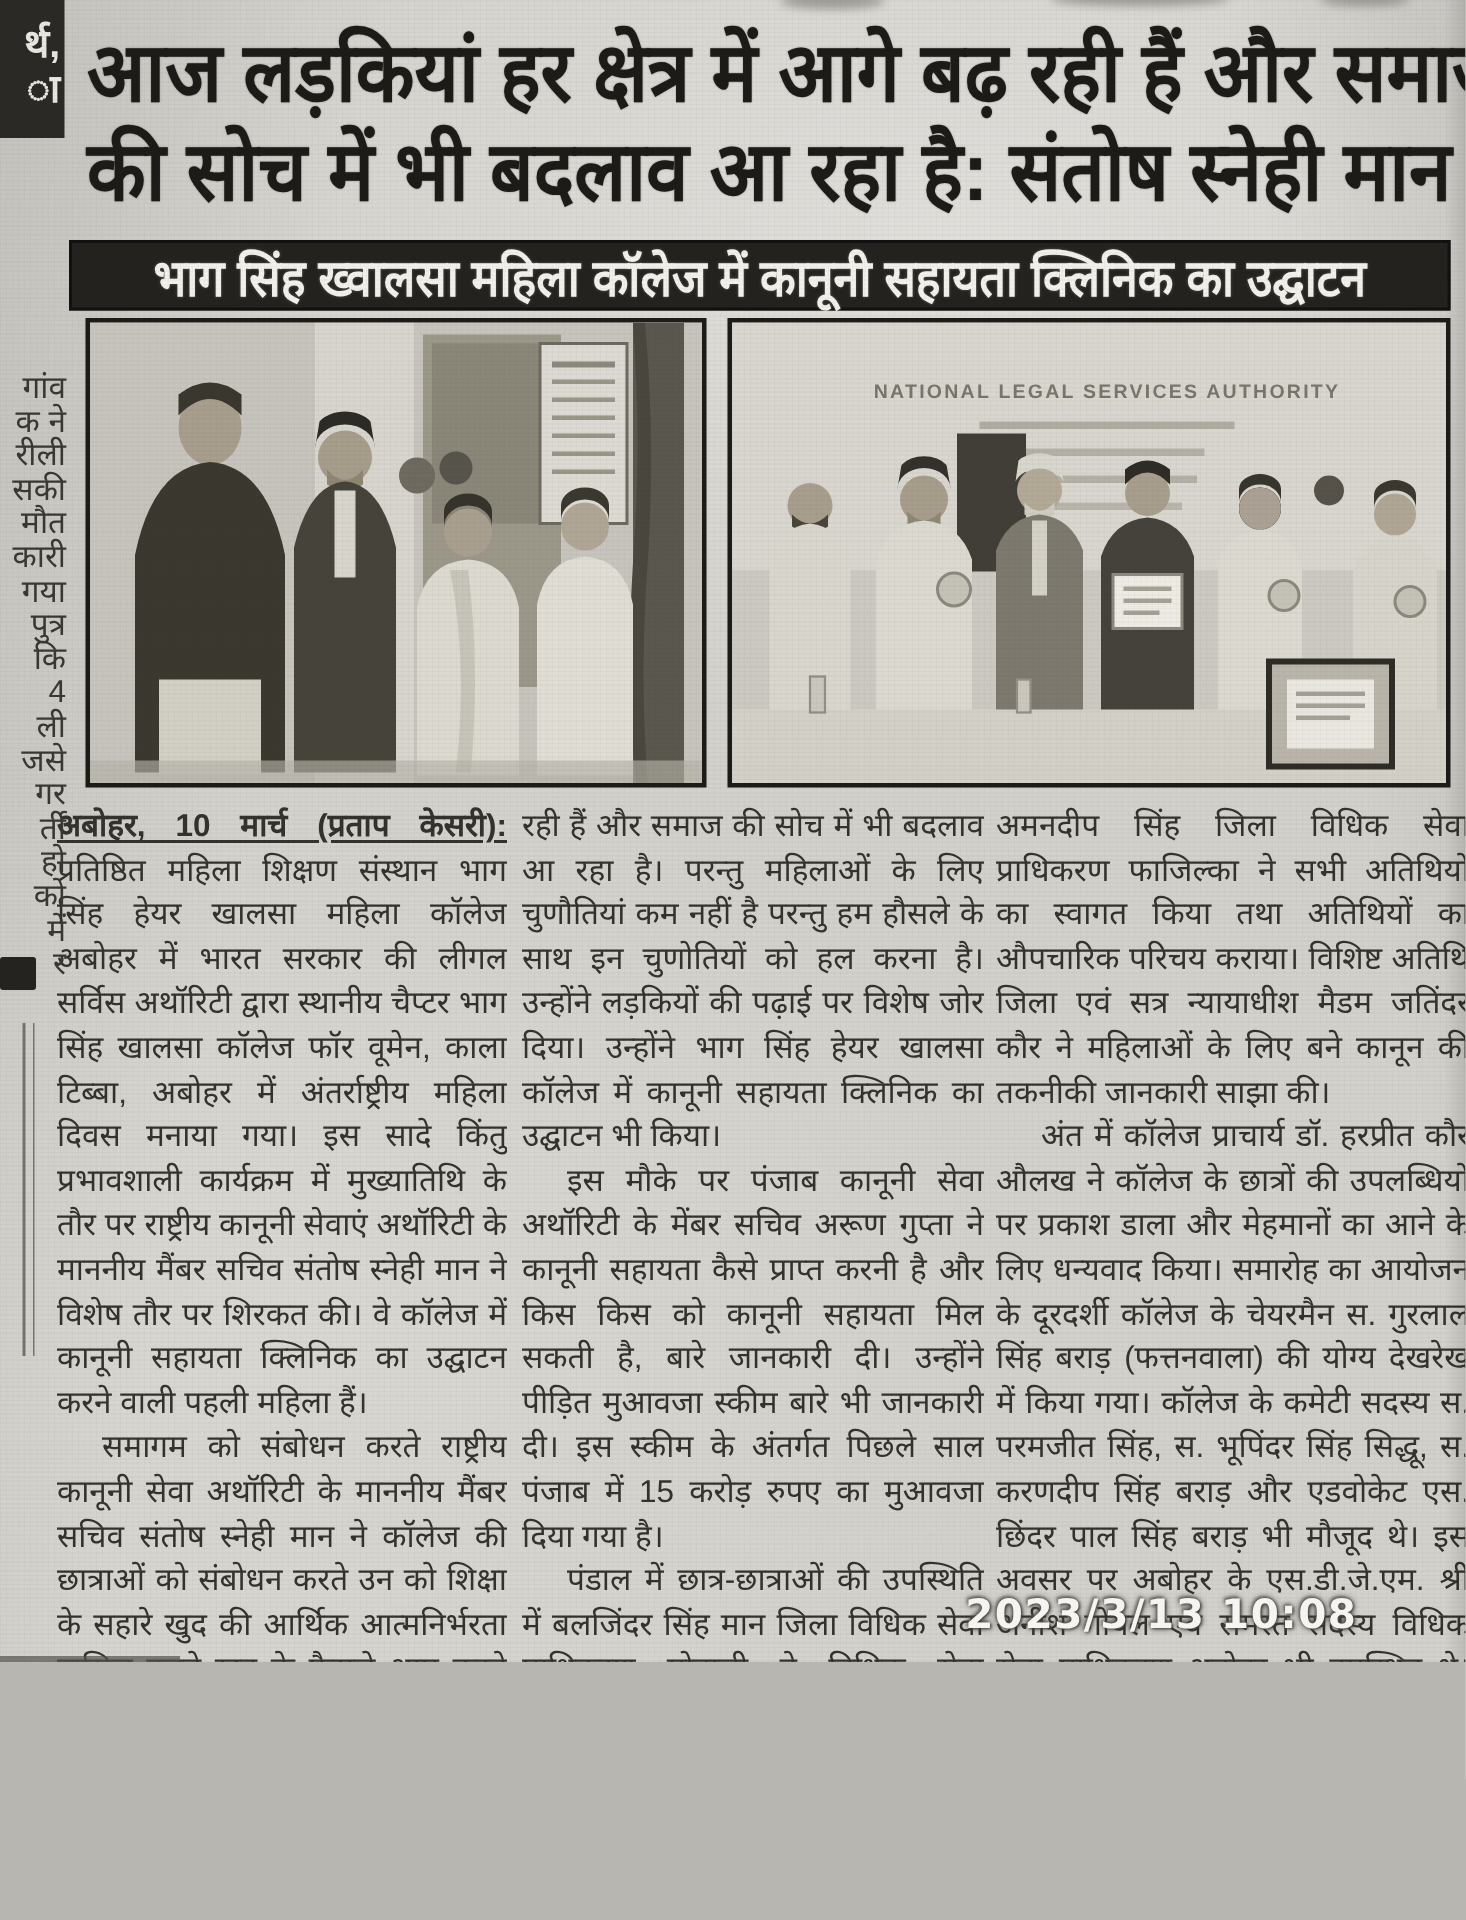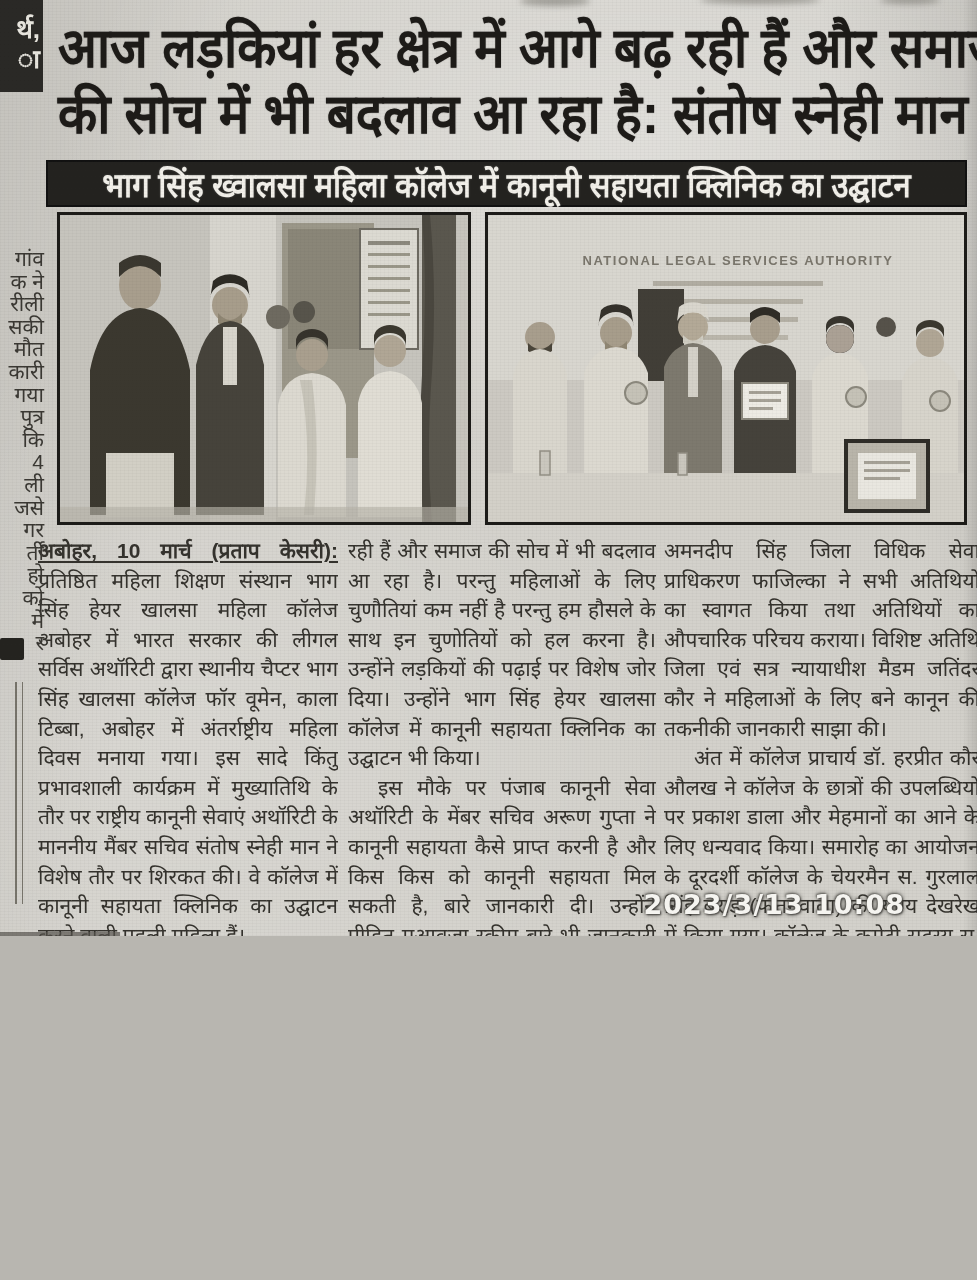--- a/index.html
+++ b/index.html
@@ -1,17 +1,17 @@
 <!DOCTYPE html>
 <html><head>
 <meta charset="utf-8">
 <style>
   html,body{margin:0;padding:0;}
   body{width:977px;height:1280px;overflow:hidden;background:#b8b6b0;}
-  .page{position:relative;width:977px;height:936px;overflow:hidden;
+  .page{position:relative;width:977px;height:1108px;overflow:hidden;
         background:
           radial-gradient(ellipse 900px 500px at 65% 15%, rgba(255,255,255,.30), transparent 65%),
           radial-gradient(ellipse 700px 600px at 20% 80%, rgba(255,255,255,.14), transparent 70%),
           linear-gradient(100deg, rgba(0,0,0,.07), transparent 22%),
           linear-gradient(260deg, rgba(0,0,0,.08), transparent 14%),
           #d3d1cb;
         font-family:"Liberation Sans","DejaVu Sans",sans-serif;color:#2e2c29;}
   .grain{position:absolute;inset:0;pointer-events:none;z-index:50;
          background-image:
            repeating-linear-gradient(0deg, rgba(40,38,34,.028) 0 1px, transparent 1px 3px),

